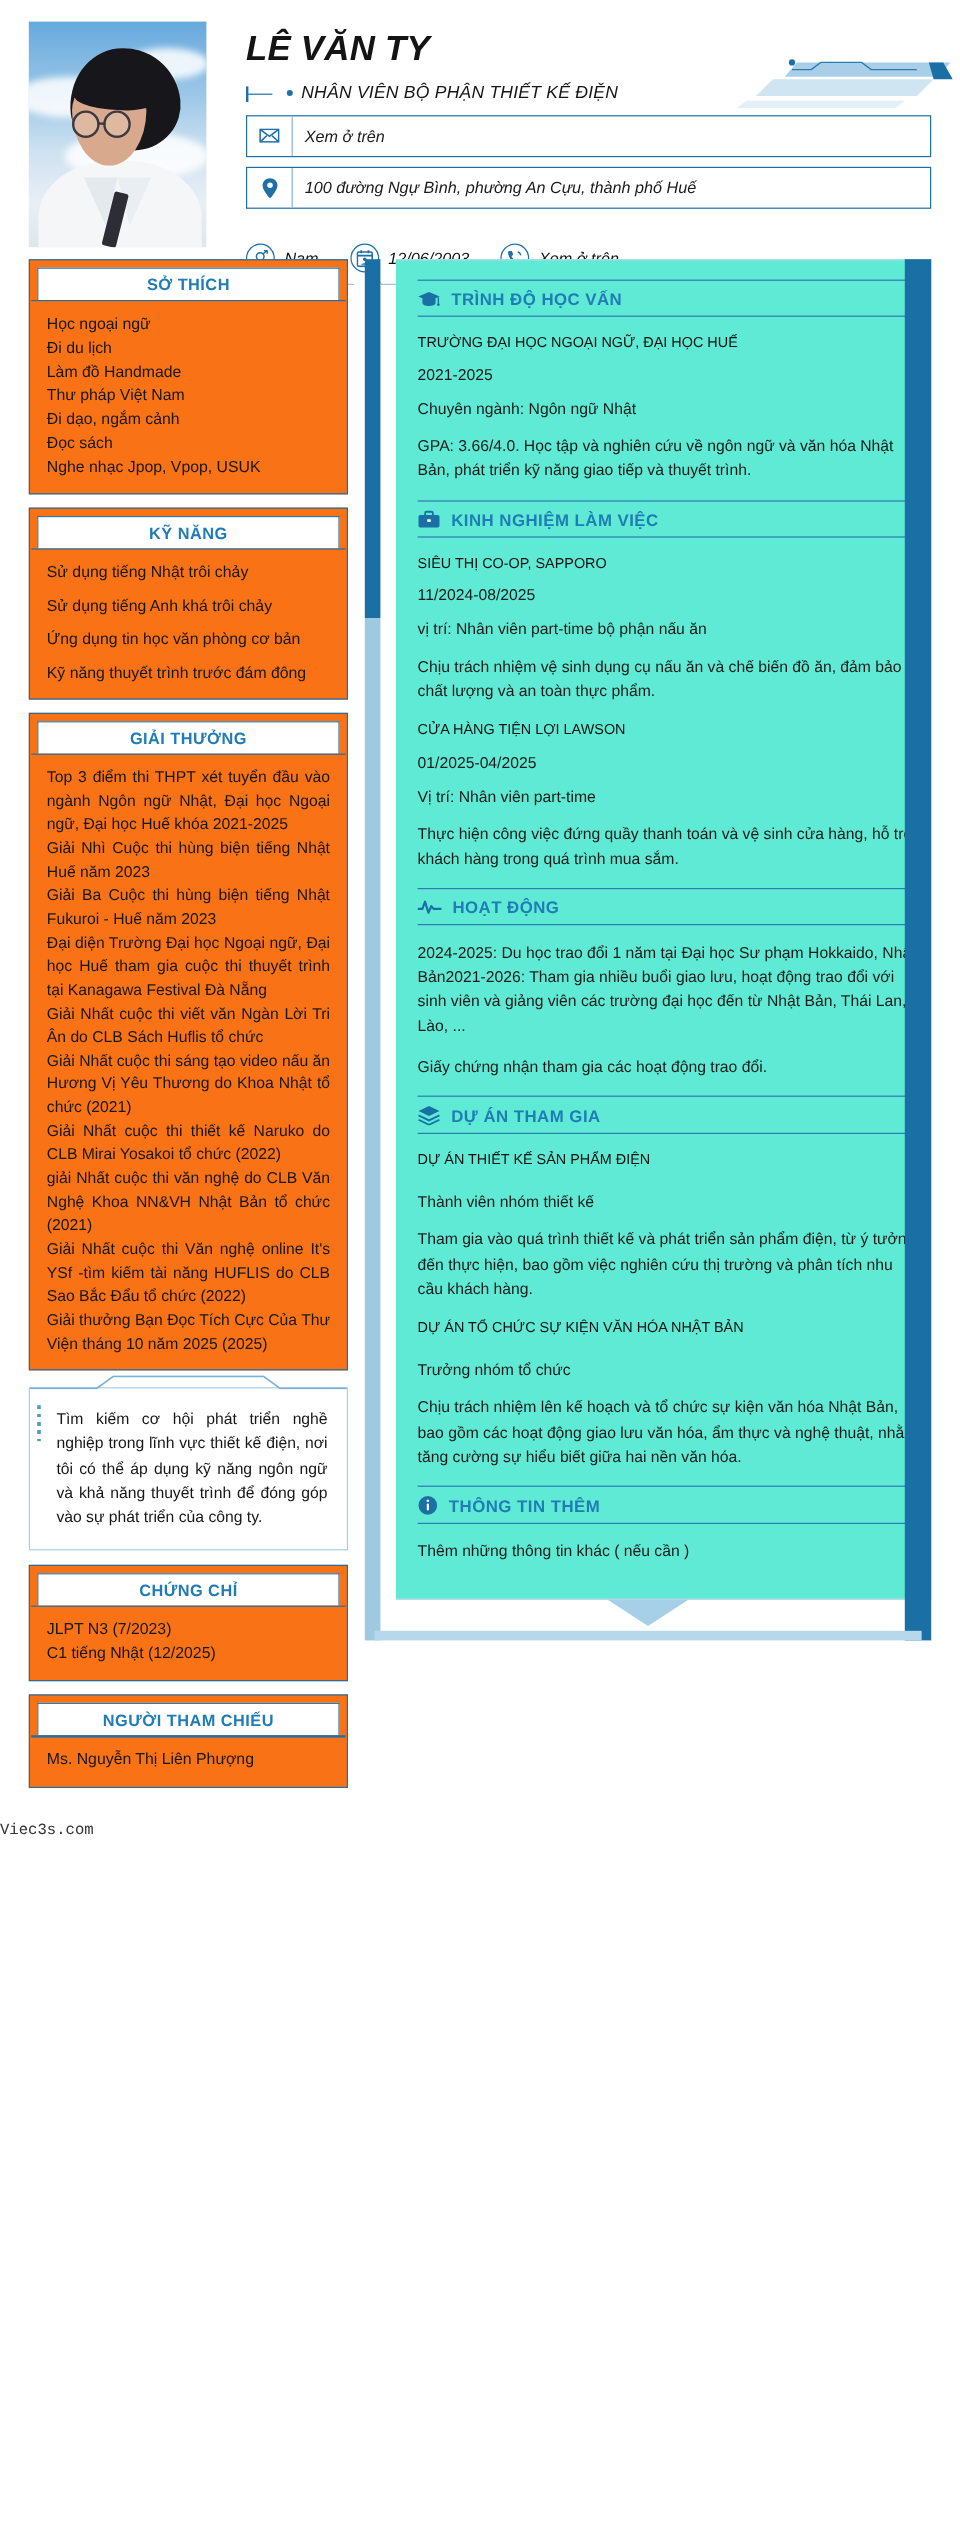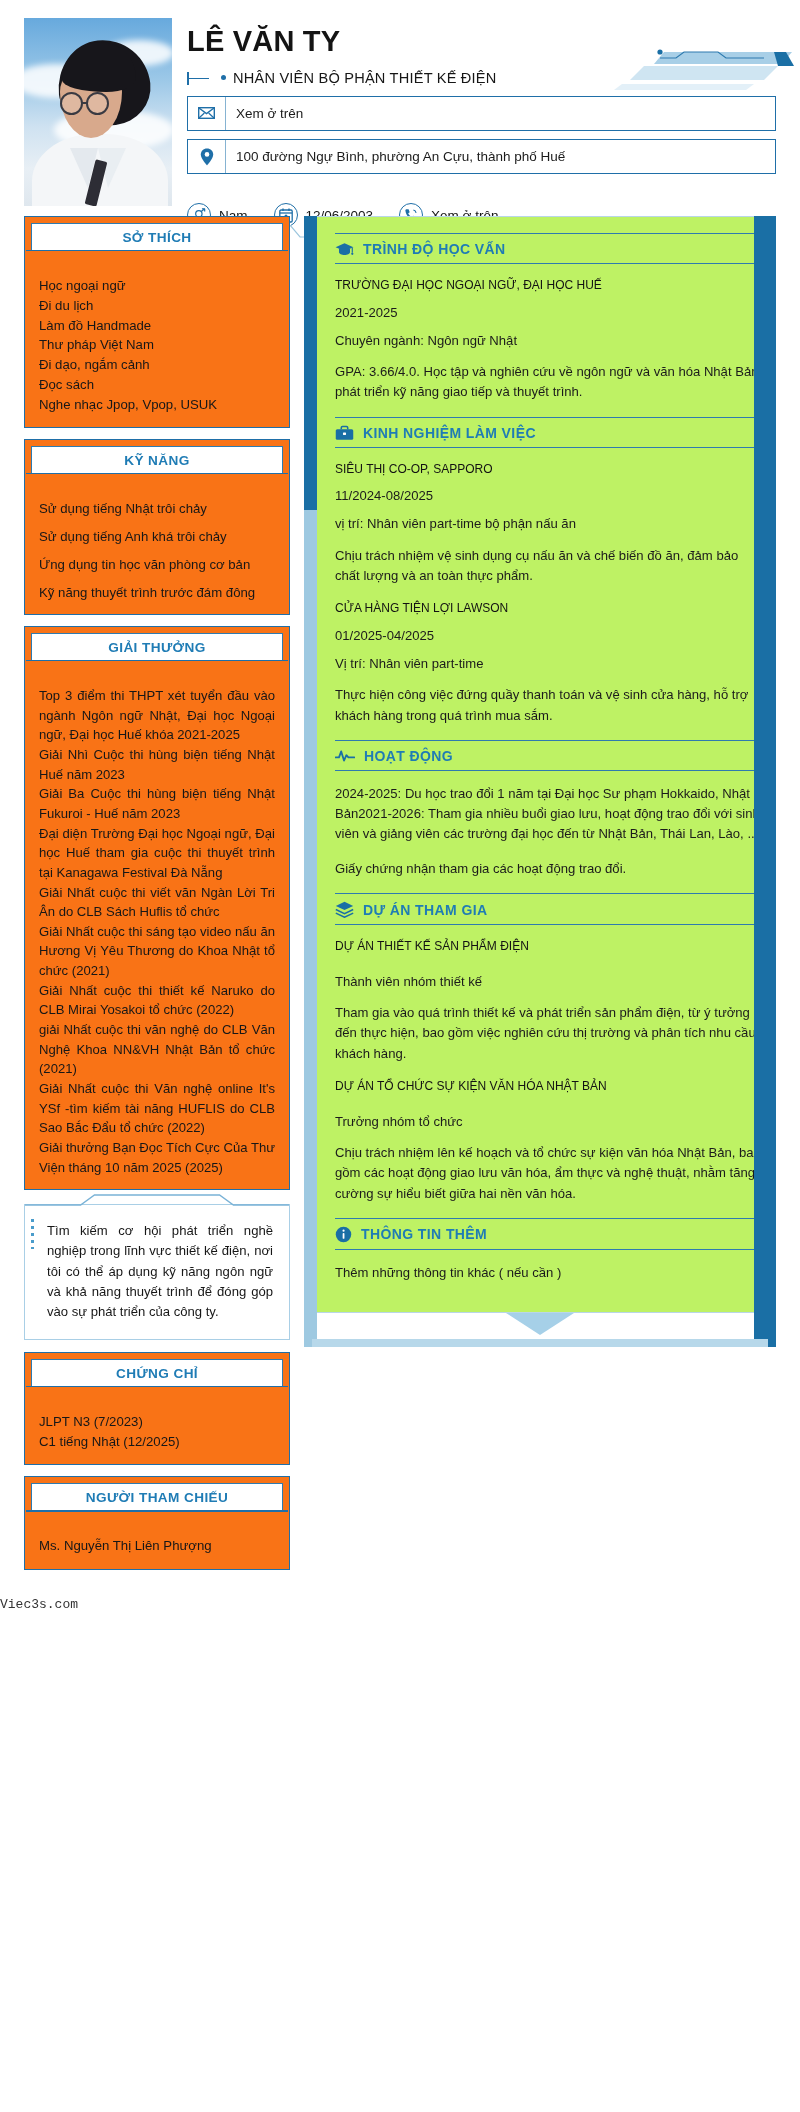--- a/index.html
+++ b/index.html
@@ -67,21 +67,21 @@
   .ph-collar-l, .ph-collar-r {
     position: absolute; bottom: 18px; width: 0; height: 0;
   }
   .ph-collar-l { left: 46px; border-left: 18px solid transparent; border-right: 10px solid transparent; border-top: 40px solid #e4e9ee; }
   .ph-collar-r { left: 74px; border-left: 10px solid transparent; border-right: 18px solid transparent; border-top: 40px solid #e9eef2; }
   .ph-strap {
     position: absolute; left: 66px; bottom: 0; width: 12px; height: 46px;
     background: #2d2d35; transform: rotate(14deg); border-radius: 2px;
   }
 
-  .head-right { flex: 1; padding-left: 15px; position: relative; }
+  .head-right { flex: 1; padding-left: 33px; position: relative; font-style: italic; }
   .cv-name {
     font-size: 29px; font-weight: 700; letter-spacing: .2px;
     color: #141414; line-height: 1.1; margin-top: 8px;
   }
   .title-row { display: flex; align-items: center; margin-top: 12px; position: relative; }
   .title-dash {
     display: inline-block; width: 28px; height: 12px; position: relative; flex: 0 0 auto; margin-right: 6px;
   }
   .title-dash::before {
     content: ""; position: absolute; left: 0; top: 0; width: 1.6px; height: 13px; background: #1f6fa8;
@@ -134,21 +134,21 @@
   .lcard-head {
     margin: 6px 6px 0 6px; border: 1.2px solid #2e7bb0; border-bottom: none;
     text-align: center; padding: 6px 4px 5px 4px; position: relative; background: #fff;
   }
   .lcard-head::after {
     content: ""; position: absolute; left: -6px; right: -6px; bottom: -1.3px; height: 1.3px; background: #1f6fa8;
   }
   .lcard-title {
     font-size: 13.6px; font-weight: 700; color: #1f7cb5; letter-spacing: .4px;
   }
-  .lcard-body { padding: 26px 14px 12px 14px; }
+  .lcard-body { padding: 10px 14px 12px 14px; }
   .simple-list li { list-style: none; font-size: 13.2px; line-height: 1.5; color: #171717; }
   .spaced-list li { list-style: none; font-size: 13.2px; line-height: 1.45; color: #171717; margin-bottom: 9px; }
   .spaced-list li:last-child { margin-bottom: 0; }
   .just-list li {
     list-style: none; font-size: 13.1px; line-height: 1.5; color: #171717; text-align: justify;
   }
   .cert-list li { list-style: none; font-size: 13.2px; line-height: 1.55; color: #171717; }
 
   
   .objective {
@@ -168,22 +168,22 @@
   }
   .mon-bar-left {
     position: absolute; left: 0; top: 0; width: 13px; height: 100%;
     background: linear-gradient(to bottom,#1a6fa5 0%, #1a6fa5 26%, #9ec9e1 26%, #9ec9e1 100%);
   }
   .mon-bar-left::after {
     content: ""; position: absolute; left: 0; top: 26%; width: 13px; height: 16px;
     border-top: 0; background: transparent;
   }
   .mon-inner {
-    margin-left: 13px; border: 1.3px solid #b9d6e8; border-left: none;
-    padding: 16px 10px 18px 18px; background: #bef264; min-height: 100px;
+    margin-left: 26px; border: 1.3px solid #b9d6e8; border-left: none;
+    padding: 16px 10px 18px 18px; background: #5eead4; min-height: 100px;
   }
   .rsection { margin-bottom: 2px; }
   .rhead {
     border-top: 1.3px solid #2e7bb0; border-bottom: 1.3px solid #2e7bb0;
     padding: 7px 0 6px 0; display: flex; align-items: center; gap: 9px; margin-bottom: 13px;
   }
   .rhead-ico { color: #1a6fa5; display: flex; align-items: center; flex: 0 0 auto; }
   .rhead-title { font-size: 14px; font-weight: 700; color: #1f7cb5; letter-spacing: .4px; }
   .r-org { font-size: 12px; font-weight: 400; color: #121212; line-height: 1.4; margin-bottom: 11px; }
   .r-date { font-size: 13.1px; color: #1b1b1b; margin-bottom: 11px; }

